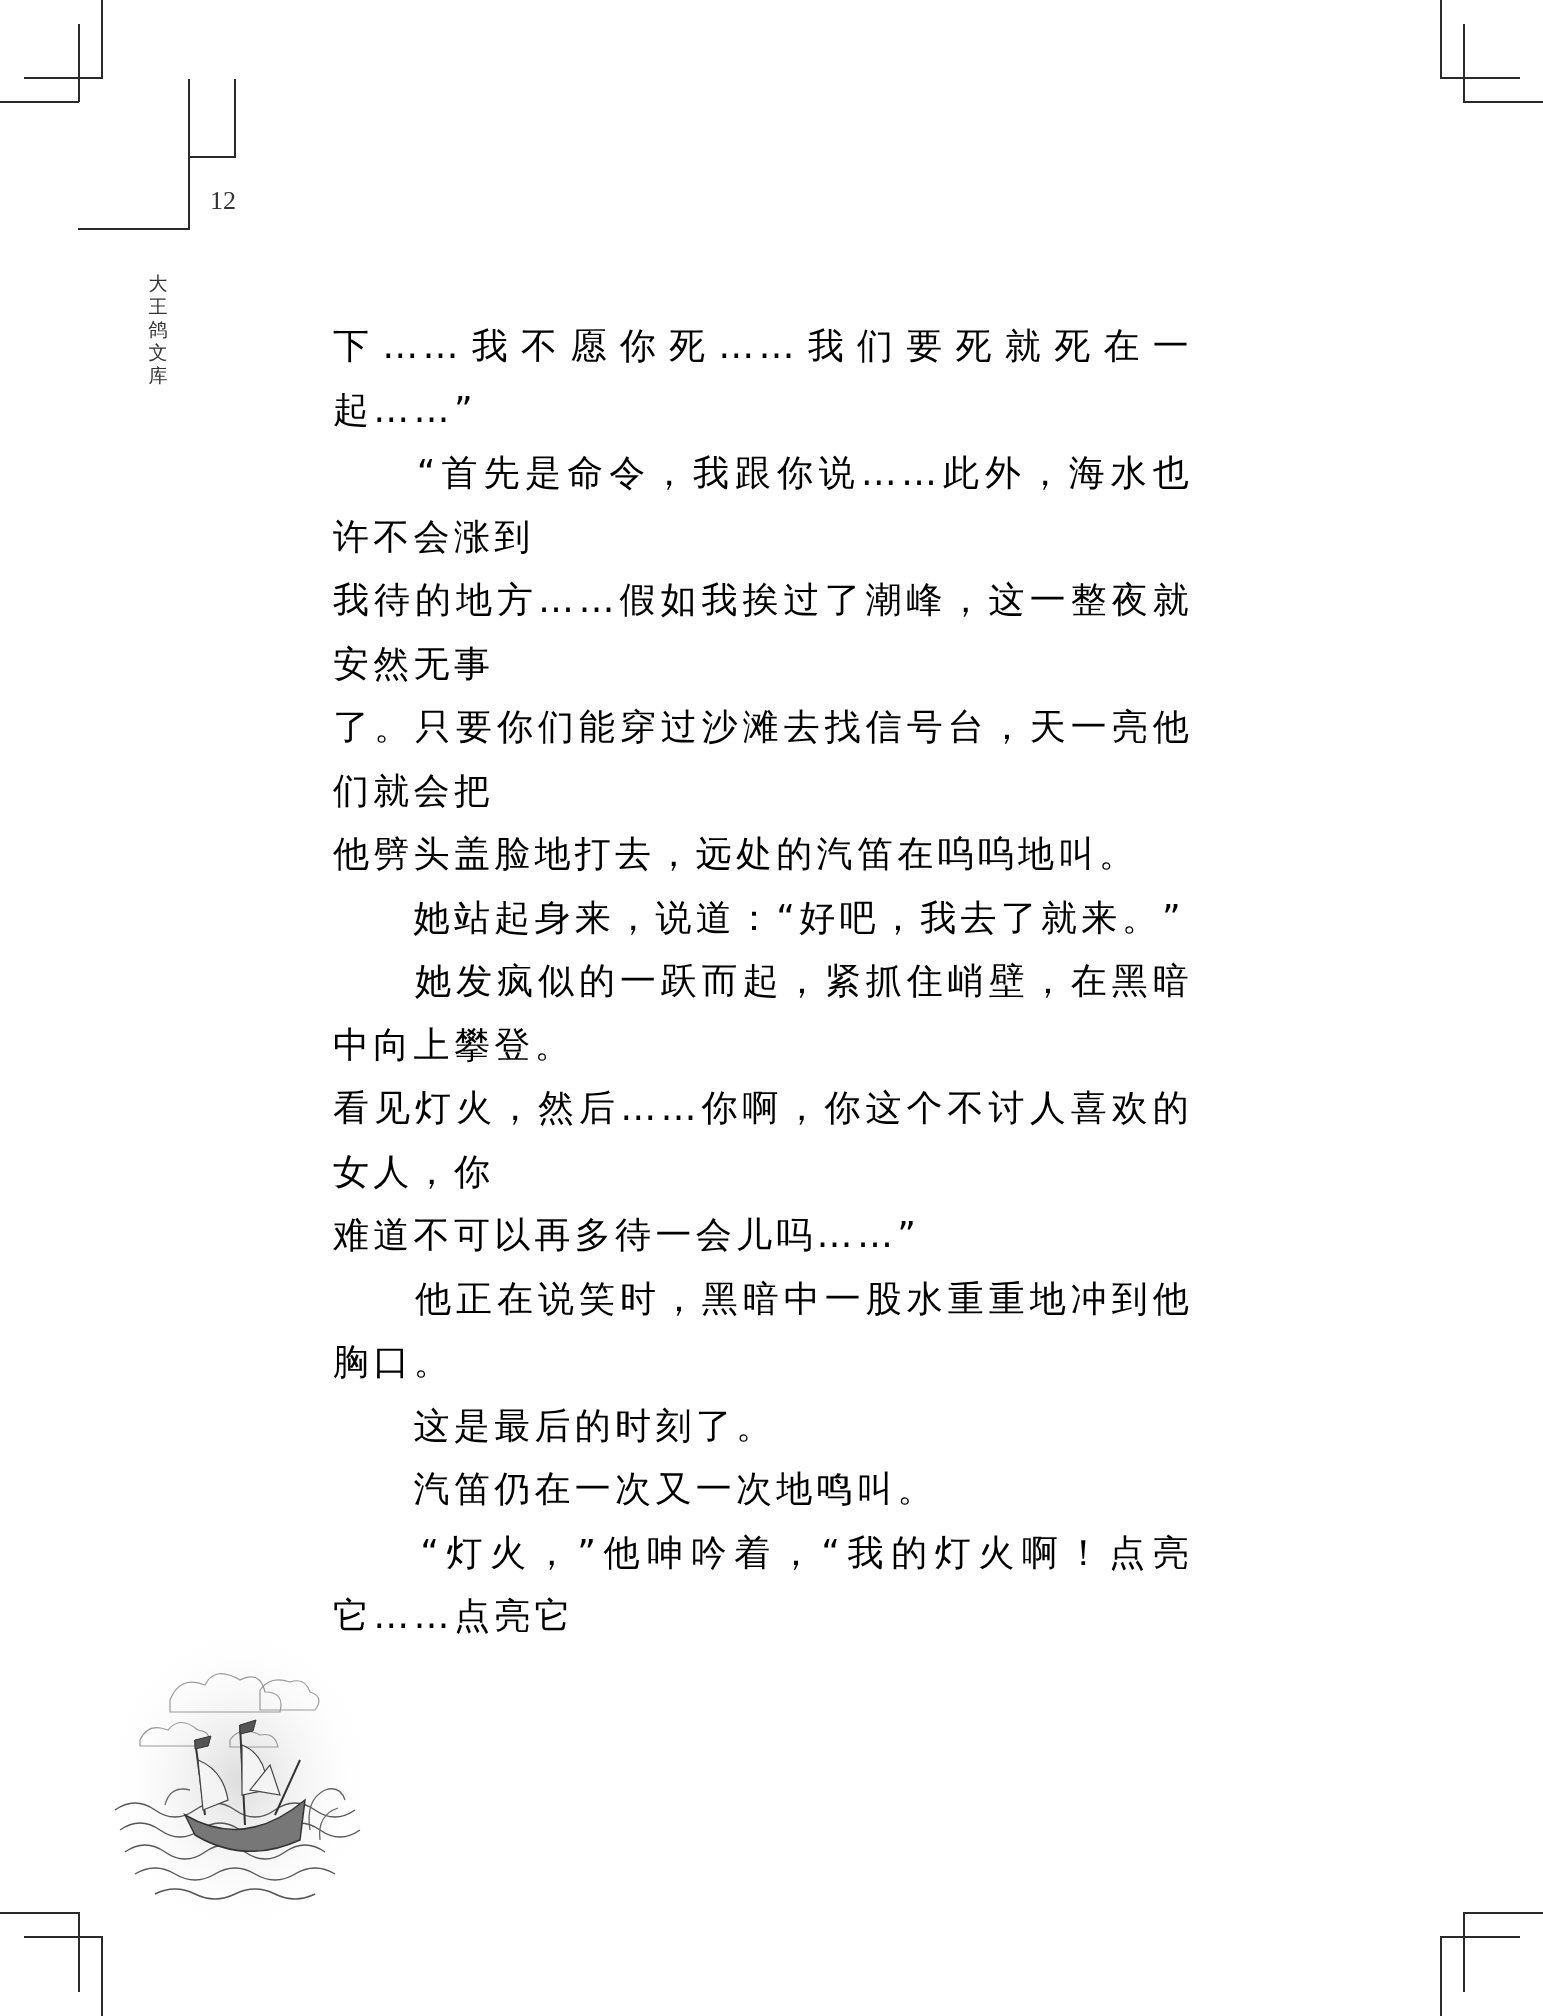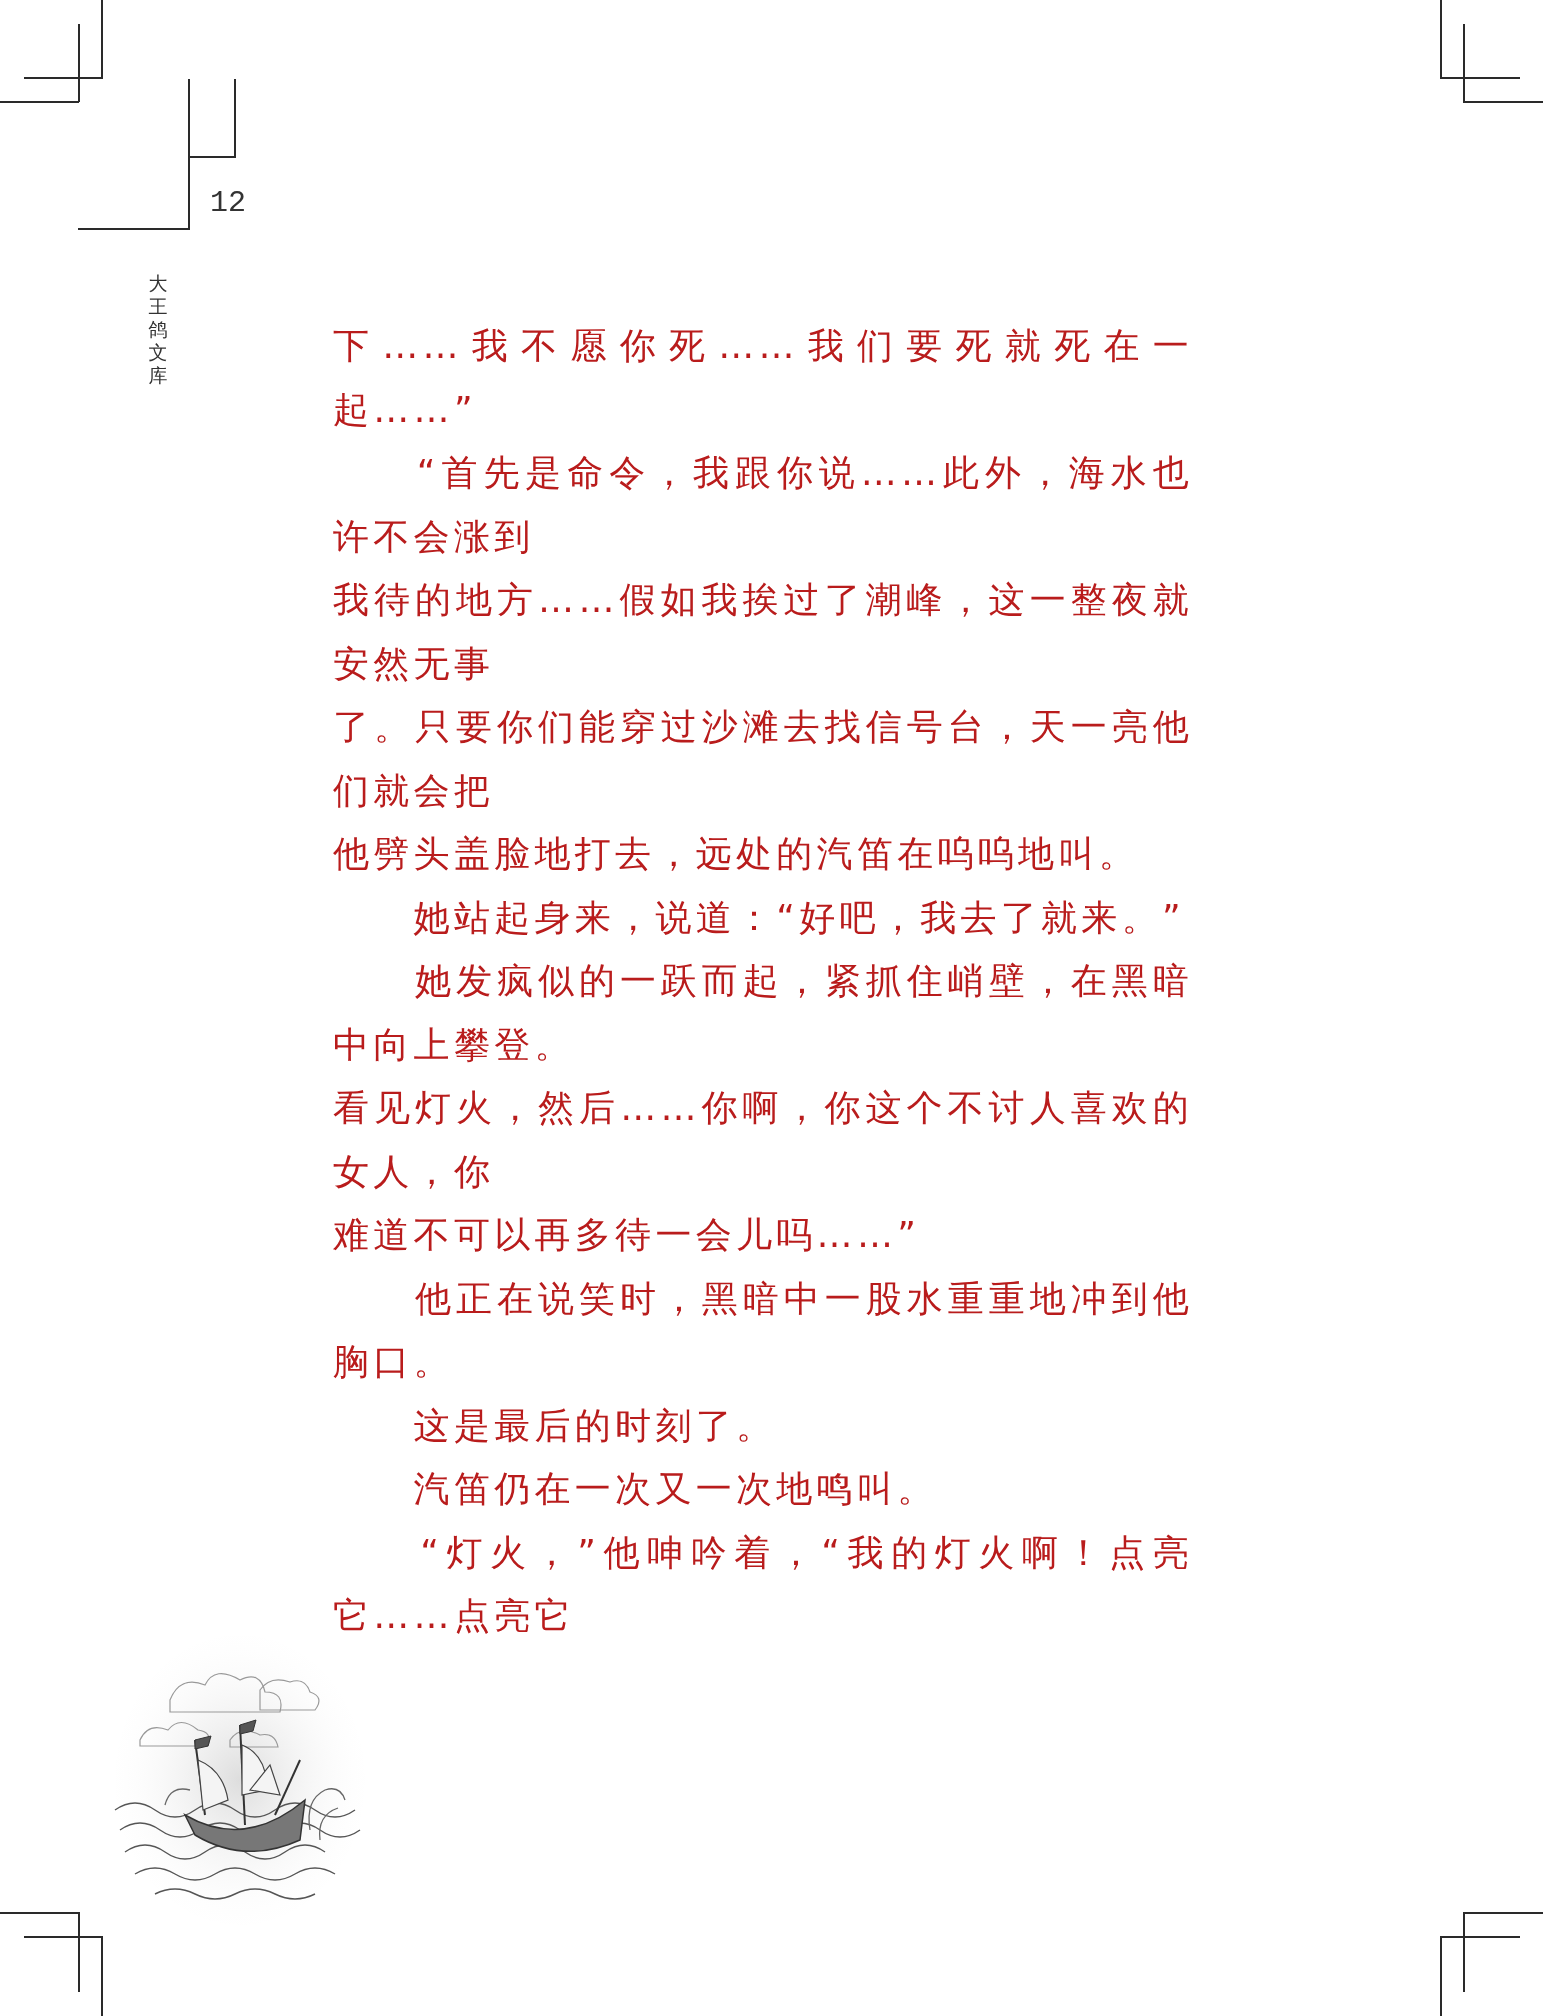--- a/index.html
+++ b/index.html
@@ -1,26 +1,26 @@
 <!DOCTYPE html>
 <html><head>
 <meta charset="utf-8">
 <style>
   html, body { margin:0; padding:0; }
   body { width:1543px; height:2016px; background:#ffffff; position:relative; overflow:hidden;
          font-family:"DejaVu Sans", sans-serif; color:#222; }
   .line { position:absolute; background:#2a2a2a; }
-  .page-number { position:absolute; left:210px; top:186px; font-family:Liberation Mono, monospace;
-                 font-size:30px; color:#333; }
+  .page-number { position:absolute; left:210px; top:186px; font-family:Liberation Serif, serif;
+                 font-size:26px; color:#333; }
   .series-title { position:absolute; left:147px; top:272px; width:22px; font-size:19px; line-height:23px;
                   color:#333; text-align:center; }
   .series-title span { display:block; }
   .body-text { position:absolute; left:333px; top:314px; width:860px; }
   .para { font-size:36px; line-height:63.5px; letter-spacing:4.3px; margin:0; white-space:pre-wrap;
-          color:#b91c1c; text-align:justify; }
+          color:#000000; text-align:justify; }
   .illustration { position:absolute; left:110px; top:1630px; width:260px; height:300px; }
 </style>
 </head>
 <body>
 
 <div class="line" style="left:0;top:101px;width:79px;height:2px;"></div>
 <div class="line" style="left:78px;top:24px;width:2px;height:78px;"></div>
 <div class="line" style="left:24px;top:77px;width:79px;height:2px;"></div>
 <div class="line" style="left:101px;top:0;width:2px;height:79px;"></div>
 

